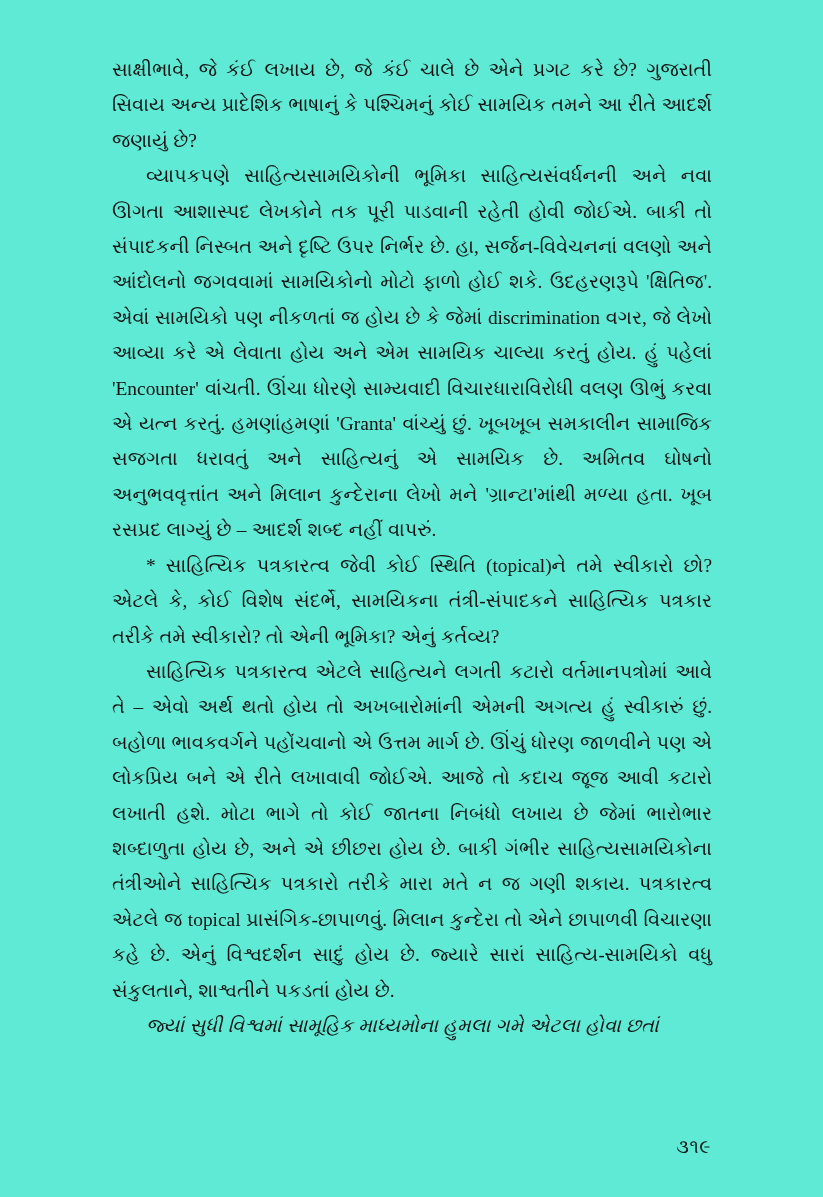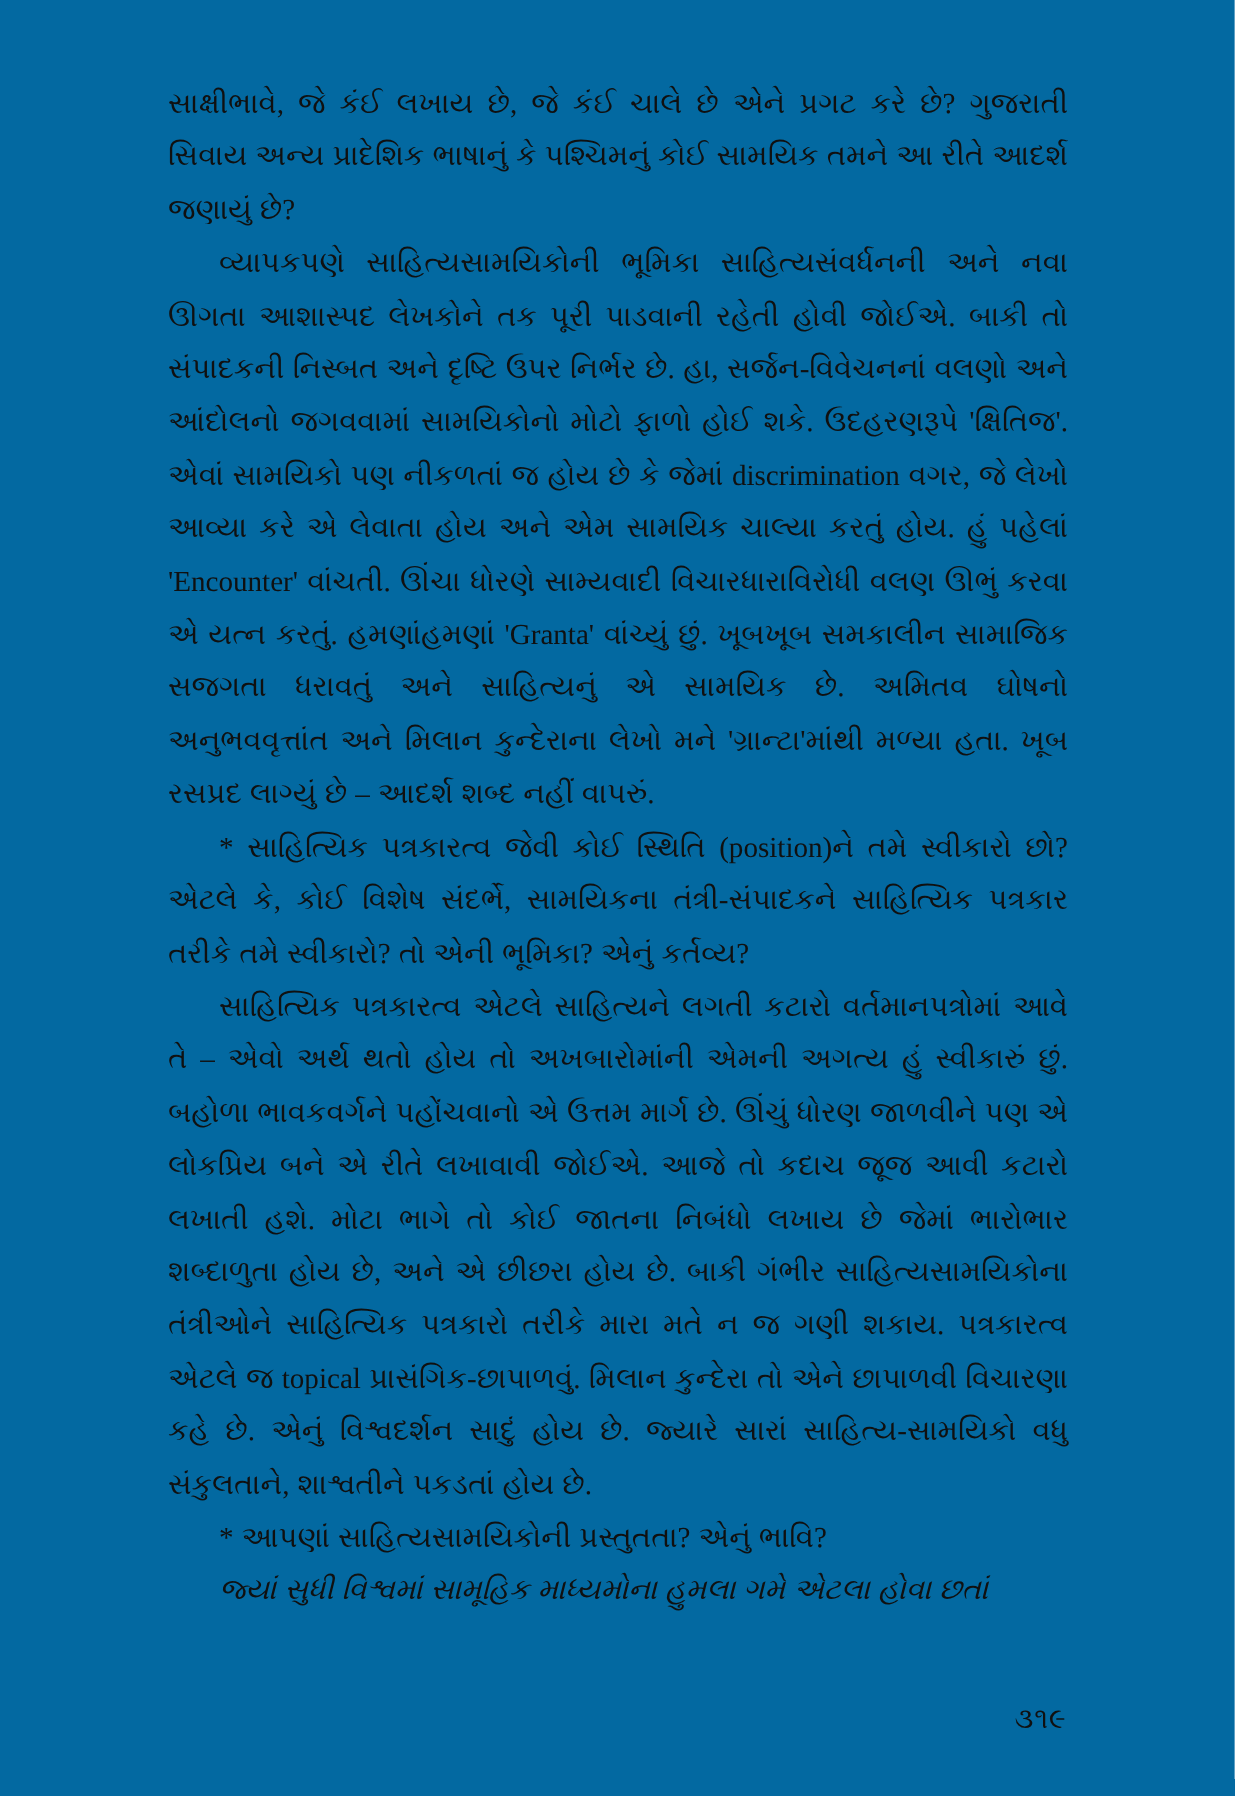--- a/index.html
+++ b/index.html
@@ -14,21 +14,21 @@
     font-family: "Liberation Serif", "DejaVu Serif", serif;
     color: #000000;
     overflow: hidden;
   }
   .page {
     position: absolute;
     left: 0;
     top: 0;
     width: 823px;
     height: 1197px;
-    background: #0369a1;
+    background: #5eead4;
   }
   .text-column {
     position: absolute;
     left: 112px;
     top: 52px;
     width: 600px;
   }
   p.para {
     margin: 0 0 0 0;
     font-size: 19.4px;
@@ -62,21 +62,20 @@
   }
 </style>
 </head>
 <body>
 
 <div class="page">
 
   <div class="text-column">
     <p class="para full-justify">સાક્ષીભાવે, જે કંઈ લખાય છે, જે કંઈ ચાલે છે એને પ્રગટ કરે છે? ગુજરાતી સિવાય અન્ય પ્રાદેશિક ભાષાનું કે પશ્ચિમનું કોઈ સામયિક તમને આ રીતે આદર્શ જણાયું છે?</p>
     <p class="para indent full-justify">વ્યાપકપણે સાહિત્યસામયિકોની ભૂમિકા સાહિત્યસંવર્ધનની અને નવા ઊગતા આશાસ્પદ લેખકોને તક પૂરી પાડવાની રહેતી હોવી જોઈએ. બાકી તો સંપાદકની નિસ્બત અને દૃષ્ટિ ઉપર નિર્ભર છે. હા, સર્જન-વિવેચનનાં વલણો અને આંદોલનો જગવવામાં સામયિકોનો મોટો ફાળો હોઈ શકે. ઉદહરણરૂપે 'ક્ષિતિજ'. એવાં સામયિકો પણ નીકળતાં જ હોય છે કે જેમાં discrimination વગર, જે લેખો આવ્યા કરે એ લેવાતા હોય અને એમ સામયિક ચાલ્યા કરતું હોય. હું પહેલાં 'Encounter' વાંચતી. ઊંચા ધોરણે સામ્યવાદી વિચારધારાવિરોધી વલણ ઊભું કરવા એ યત્ન કરતું. હમણાંહમણાં 'Granta' વાંચ્યું છું. ખૂબખૂબ સમકાલીન સામાજિક સજગતા ધરાવતું અને સાહિત્યનું એ સામયિક છે. અમિતવ ઘોષનો અનુભવવૃત્તાંત અને મિલાન કુન્દેરાના લેખો મને 'ગ્રાન્ટા'માંથી મળ્યા હતા. ખૂબ રસપ્રદ લાગ્યું છે – આદર્શ શબ્દ નહીં વાપરું.</p>
-    <p class="para indent full-justify">* સાહિત્યિક પત્રકારત્વ જેવી કોઈ સ્થિતિ (position)ને તમે સ્વીકારો છો? એટલે કે, કોઈ વિશેષ સંદર્ભે, સામયિકના તંત્રી-સંપાદકને સાહિત્યિક પત્રકાર તરીકે તમે સ્વીકારો? તો એની ભૂમિકા? એનું કર્તવ્ય?</p>
+    <p class="para indent full-justify">* સાહિત્યિક પત્રકારત્વ જેવી કોઈ સ્થિતિ (topical)ને તમે સ્વીકારો છો? એટલે કે, કોઈ વિશેષ સંદર્ભે, સામયિકના તંત્રી-સંપાદકને સાહિત્યિક પત્રકાર તરીકે તમે સ્વીકારો? તો એની ભૂમિકા? એનું કર્તવ્ય?</p>
     <p class="para indent full-justify">સાહિત્યિક પત્રકારત્વ એટલે સાહિત્યને લગતી કટારો વર્તમાનપત્રોમાં આવે તે – એવો અર્થ થતો હોય તો અખબારોમાંની એમની અગત્ય હું સ્વીકારું છું. બહોળા ભાવકવર્ગને પહોંચવાનો એ ઉત્તમ માર્ગ છે. ઊંચું ધોરણ જાળવીને પણ એ લોકપ્રિય બને એ રીતે લખાવાવી જોઈએ. આજે તો કદાચ જૂજ આવી કટારો લખાતી હશે. મોટા ભાગે તો કોઈ જાતના નિબંધો લખાય છે જેમાં ભારોભાર શબ્દાળુતા હોય છે, અને એ છીછરા હોય છે. બાકી ગંભીર સાહિત્યસામયિકોના તંત્રીઓને સાહિત્યિક પત્રકારો તરીકે મારા મતે ન જ ગણી શકાય. પત્રકારત્વ એટલે જ topical પ્રાસંગિક-છાપાળવું. મિલાન કુન્દેરા તો એને છાપાળવી વિચારણા કહે છે. એનું વિશ્વદર્શન સાદું હોય છે. જ્યારે સારાં સાહિત્ય-સામયિકો વધુ સંકુલતાને, શાશ્વતીને પકડતાં હોય છે.</p>
-    <p class="para indent">* આપણાં સાહિત્યસામયિકોની પ્રસ્તુતતા? એનું ભાવિ?</p>
     <p class="para indent">જ્યાં સુધી વિશ્વમાં સામૂહિક માધ્યમોના હુમલા ગમે એટલા હોવા છતાં</p>
   </div>
 
   <div class="page-number">૩૧૯</div>
 
 </div>
 
 </body></html>

